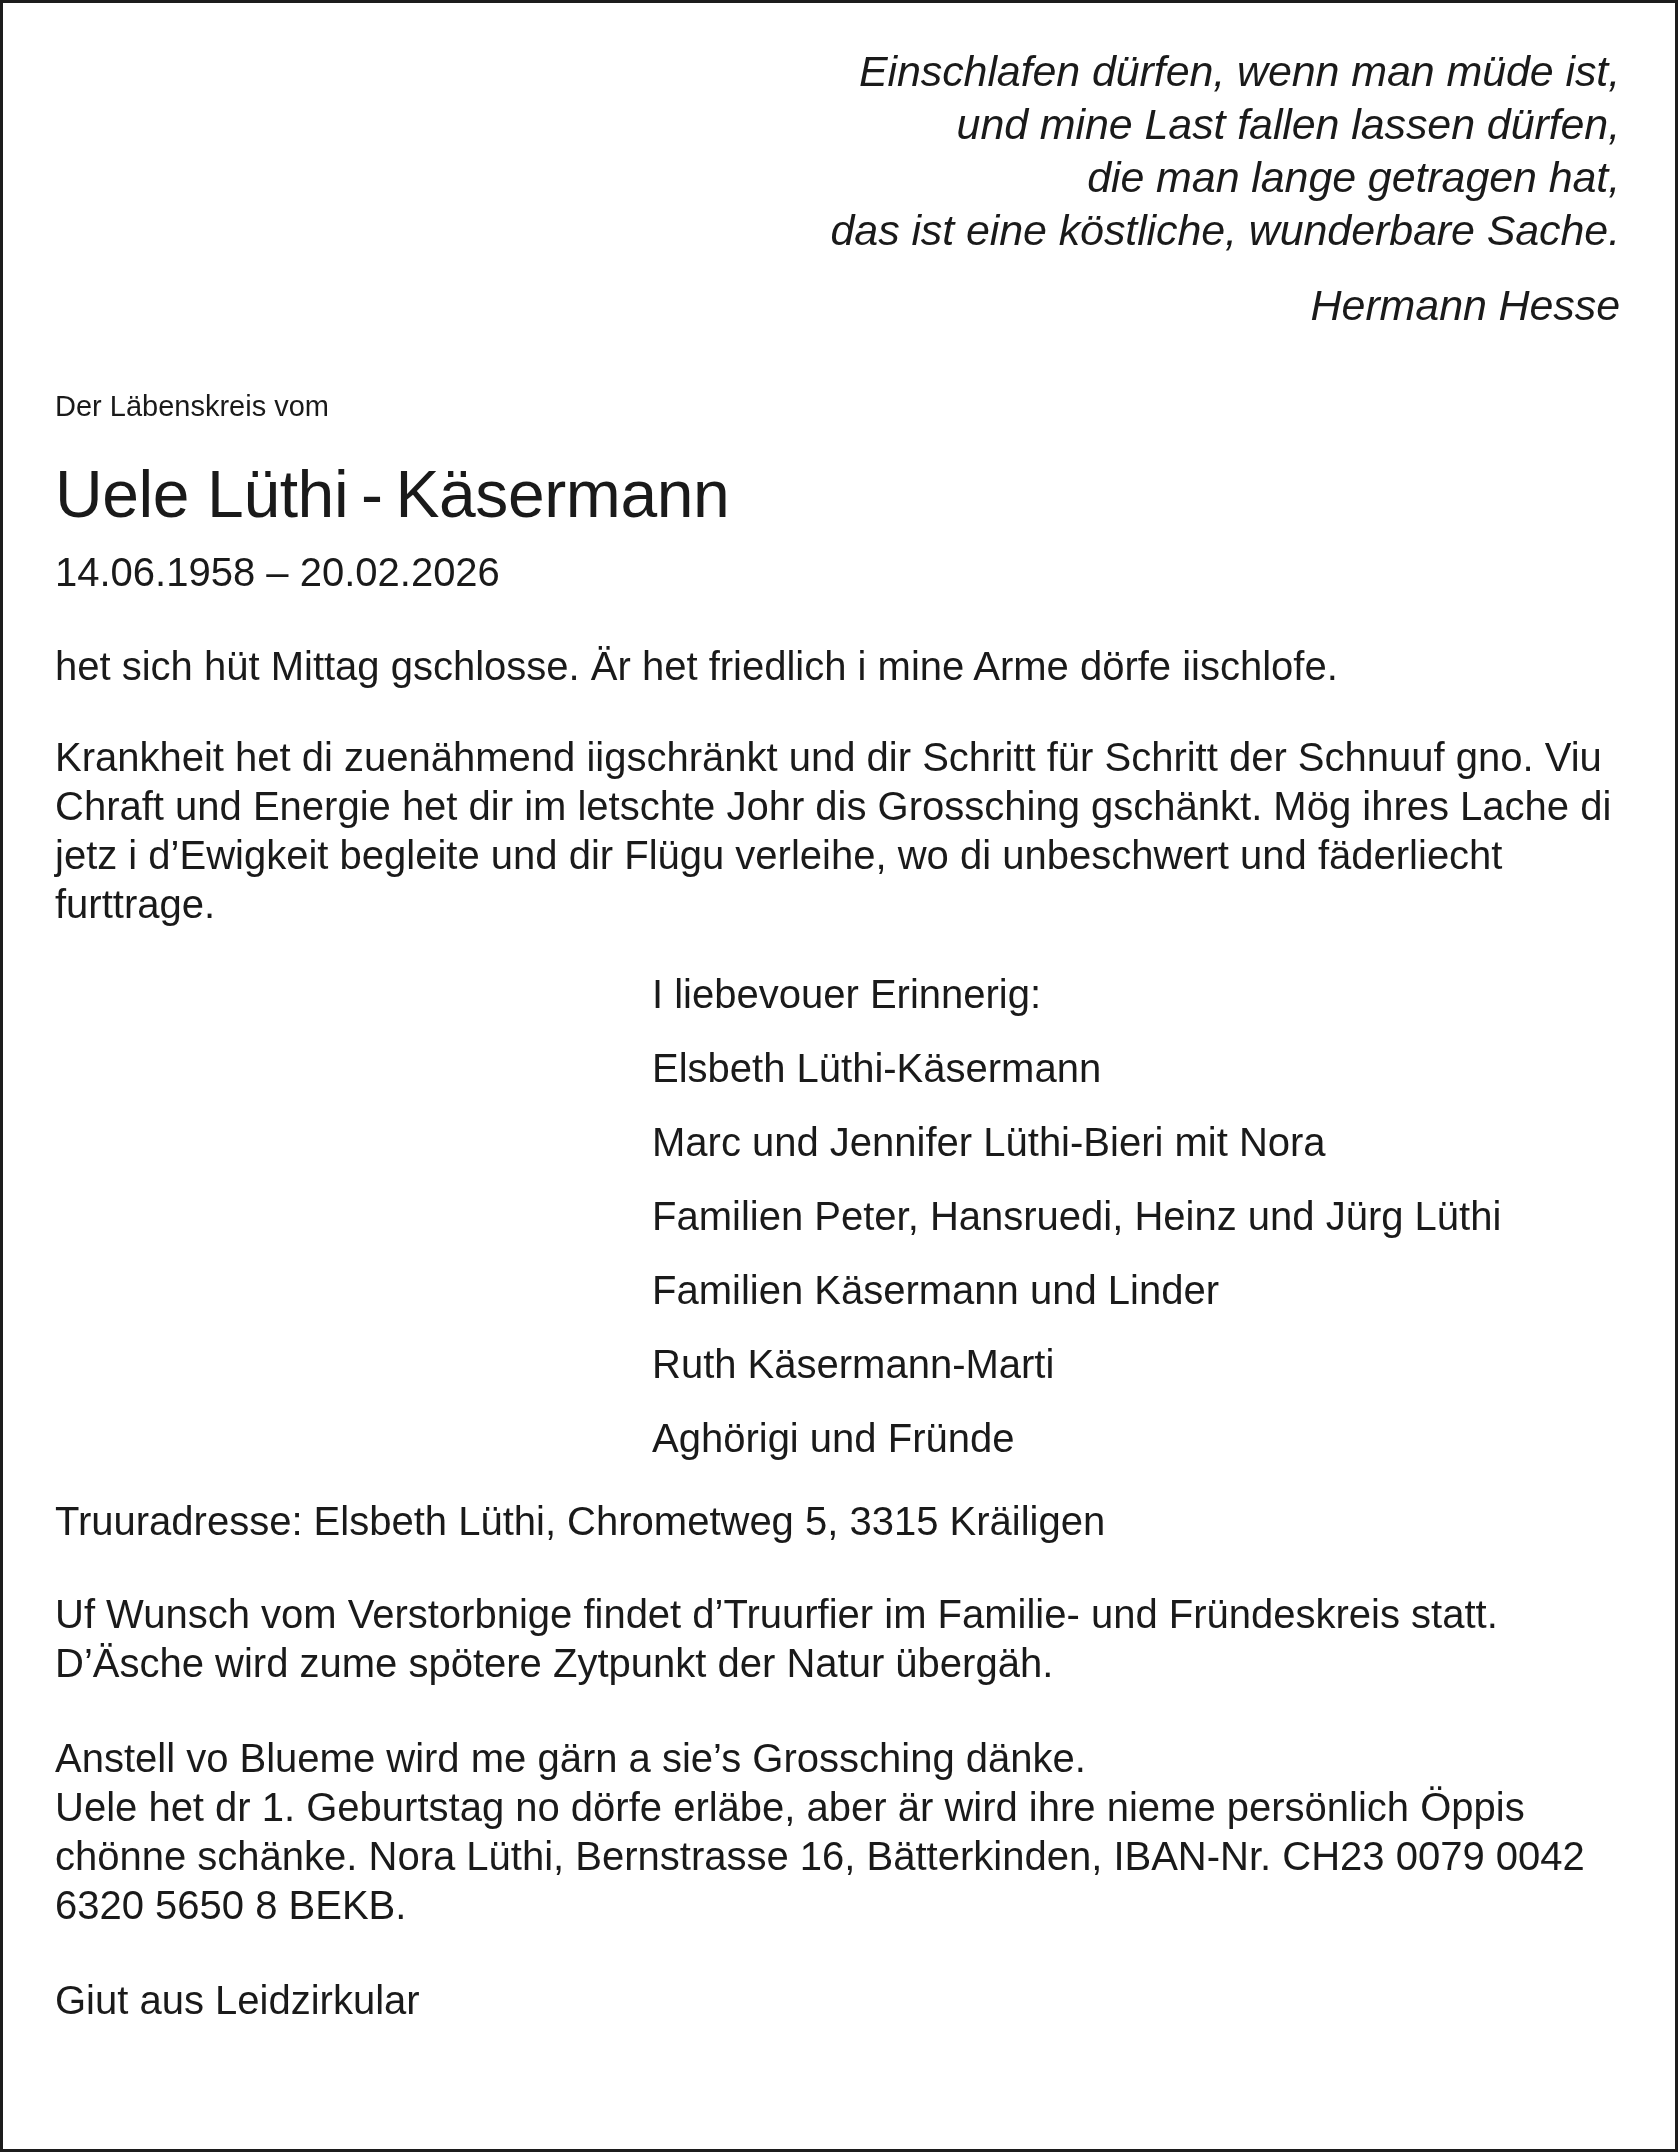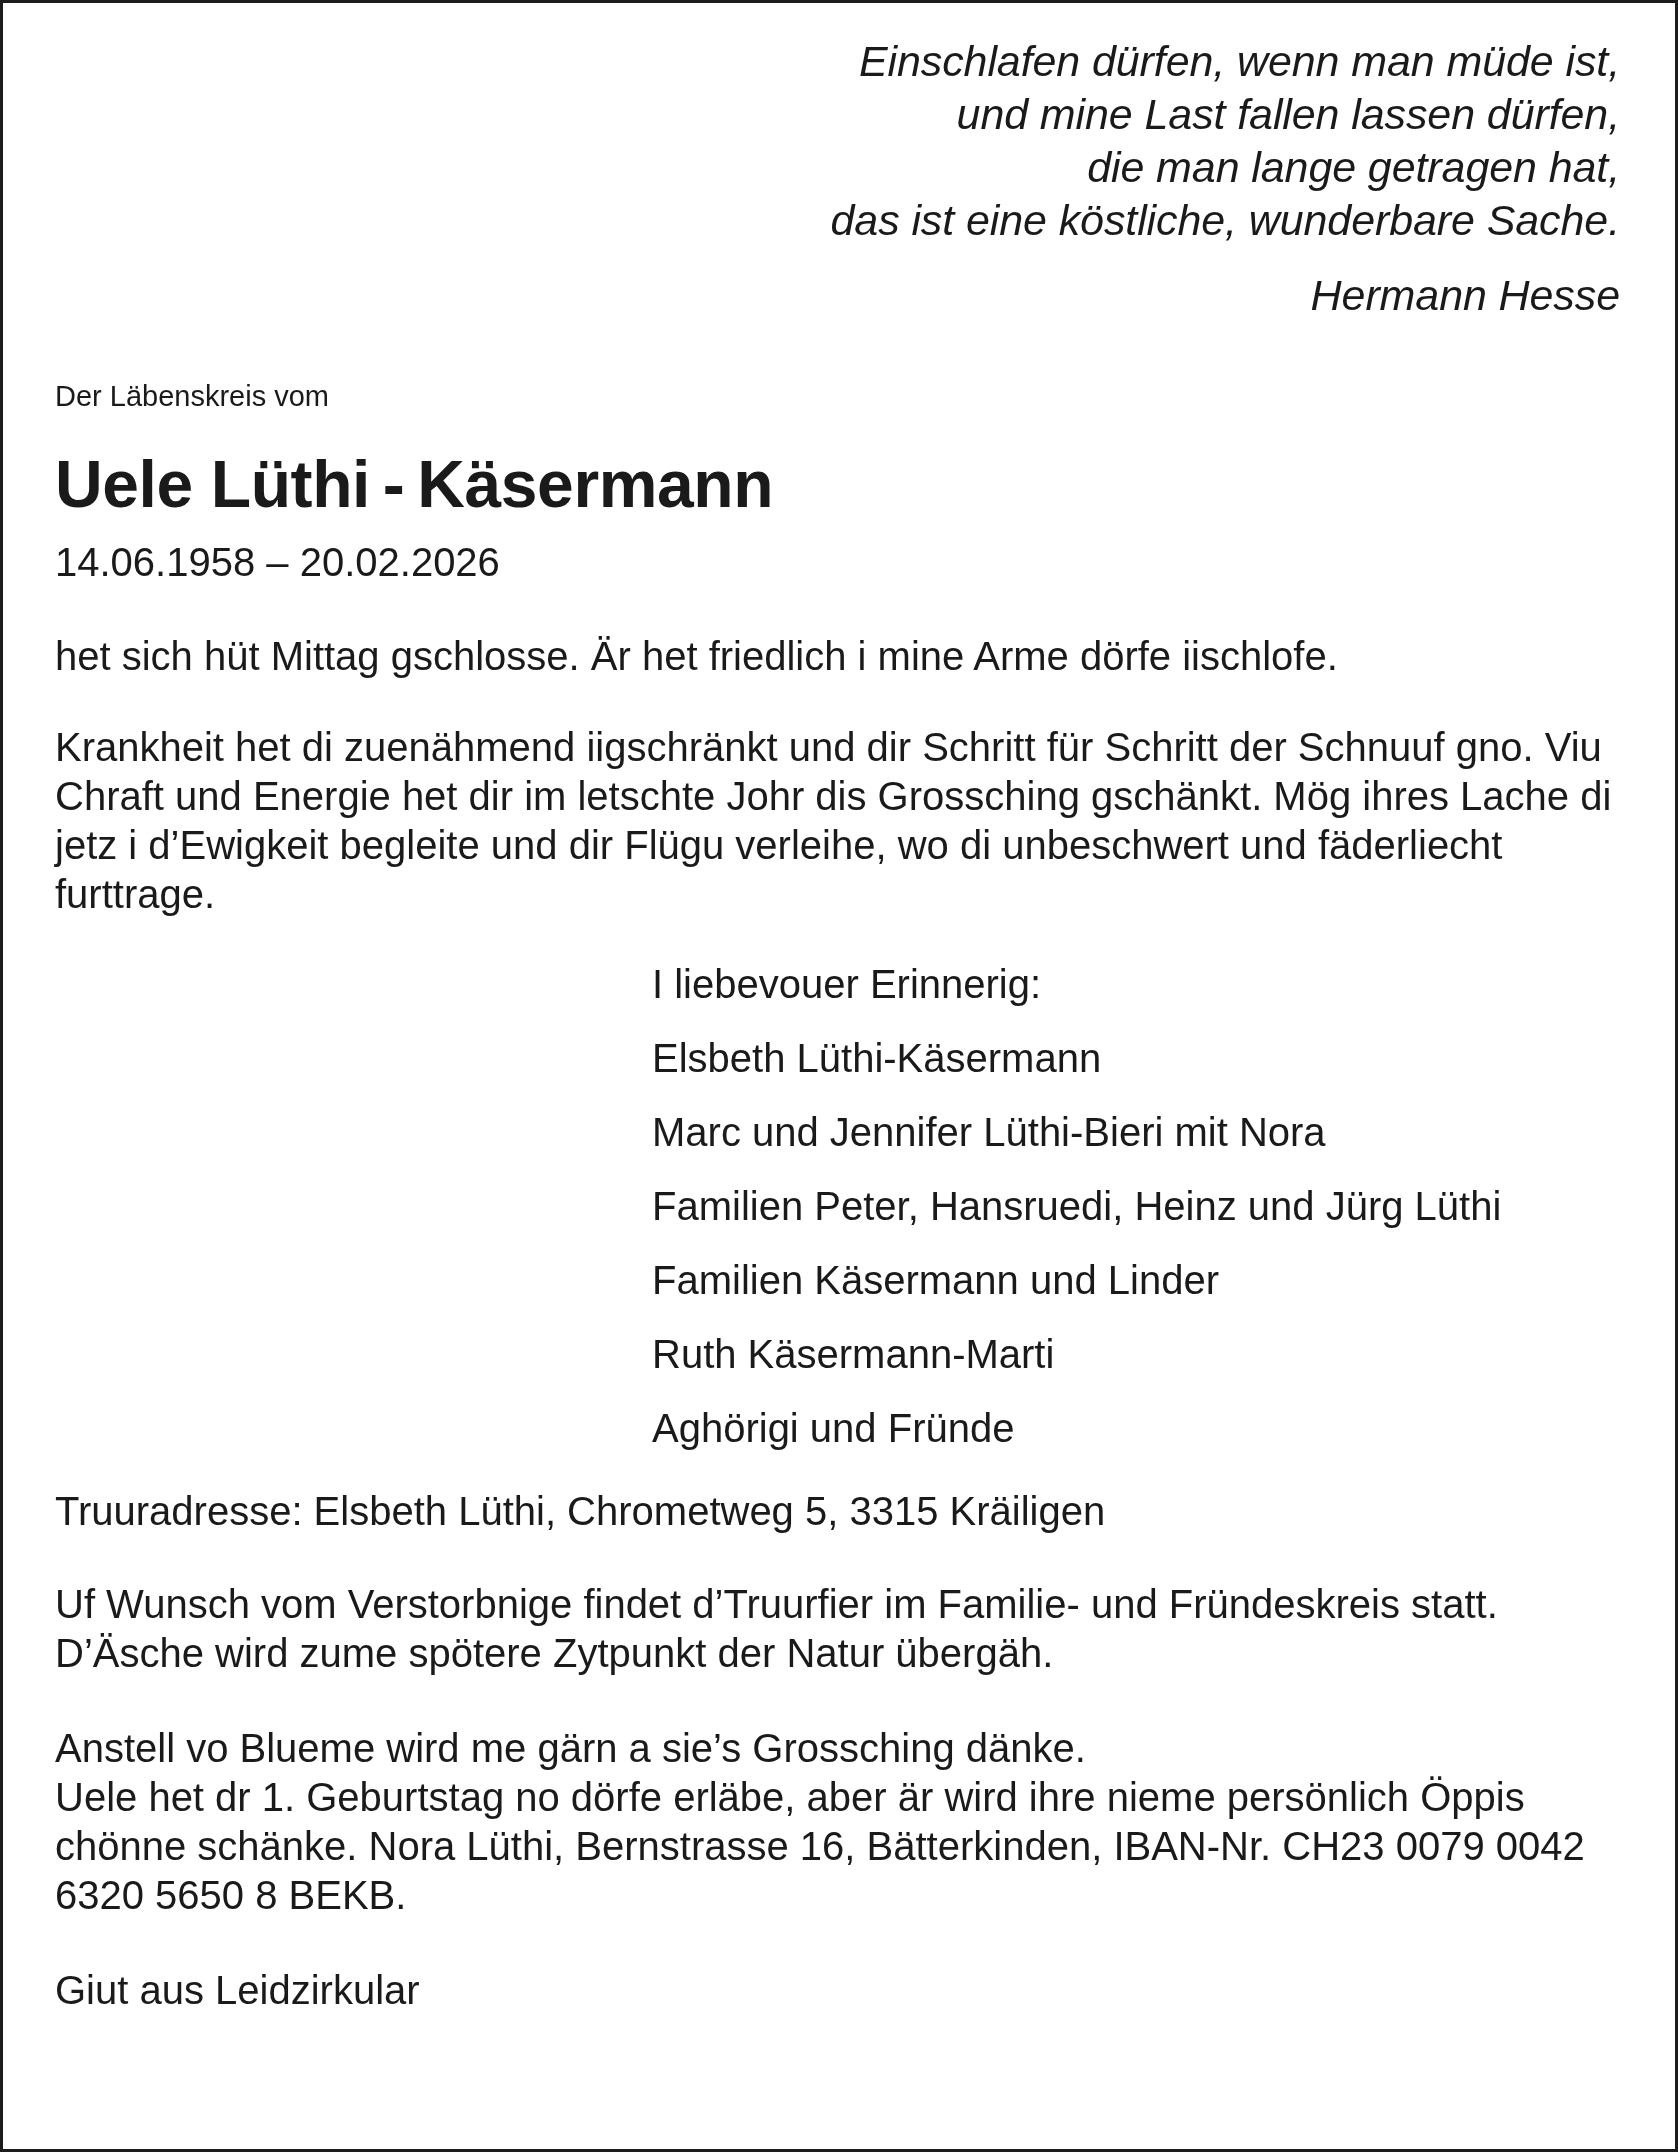--- a/index.html
+++ b/index.html
@@ -28,40 +28,40 @@
     bottom: 0;
   }
 
   
   .quote {
     text-align: right;
     font-style: italic;
     font-size: 43px;
     line-height: 53px;
     letter-spacing: -0.1px;
-    padding-top: 32px;
+    padding-top: 42px;
     color: #1a1a1a;
   }
   .quote .line { display: block; white-space: nowrap; }
   .quote .attribution {
     display: block;
     margin-top: 22px;
     white-space: nowrap;
   }
 
   
   .lead-in {
     font-size: 29px;
     line-height: 46px;
     margin-top: 51px;
   }
   .deceased-name {
     font-size: 66px;
     line-height: 74px;
-    font-weight: 700;
+    font-weight: 400;
     margin-top: 28px;
     letter-spacing: -0.4px;
     white-space: nowrap;
   }
   .life-dates {
     font-size: 40px;
     line-height: 46px;
     margin-top: 18px;
   }
 

